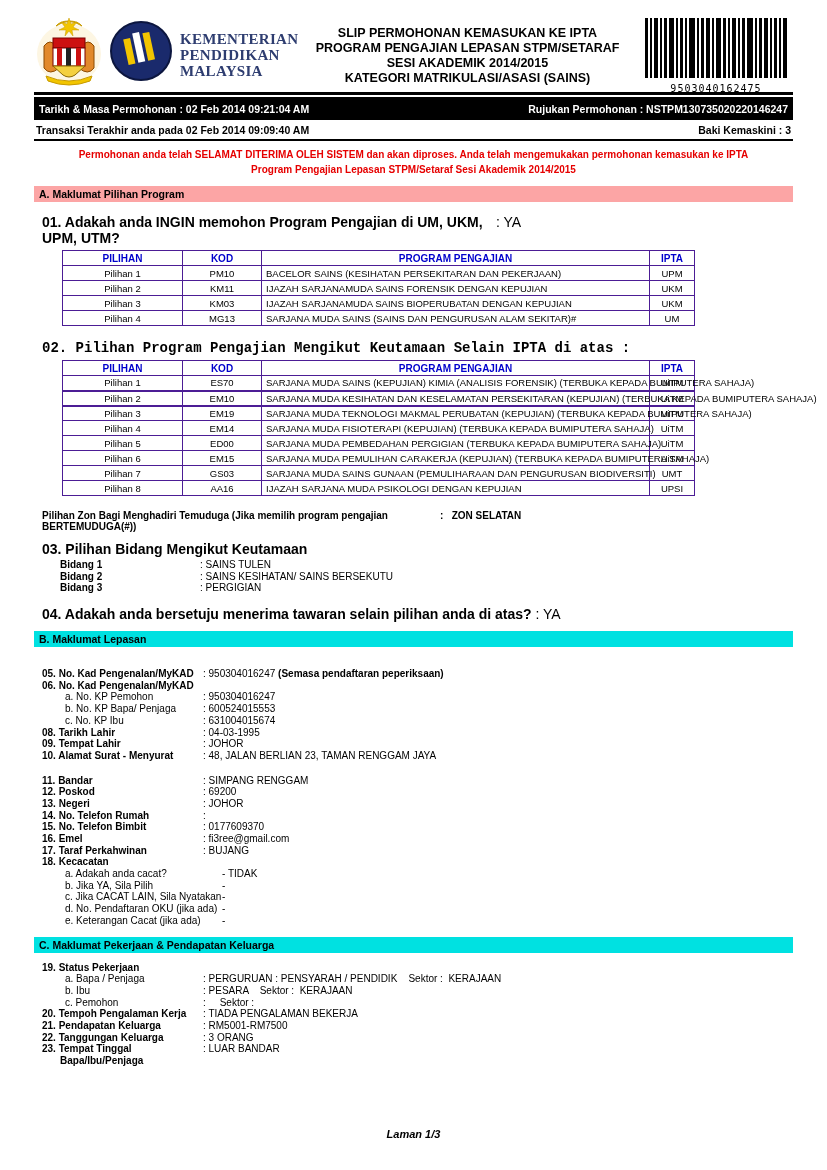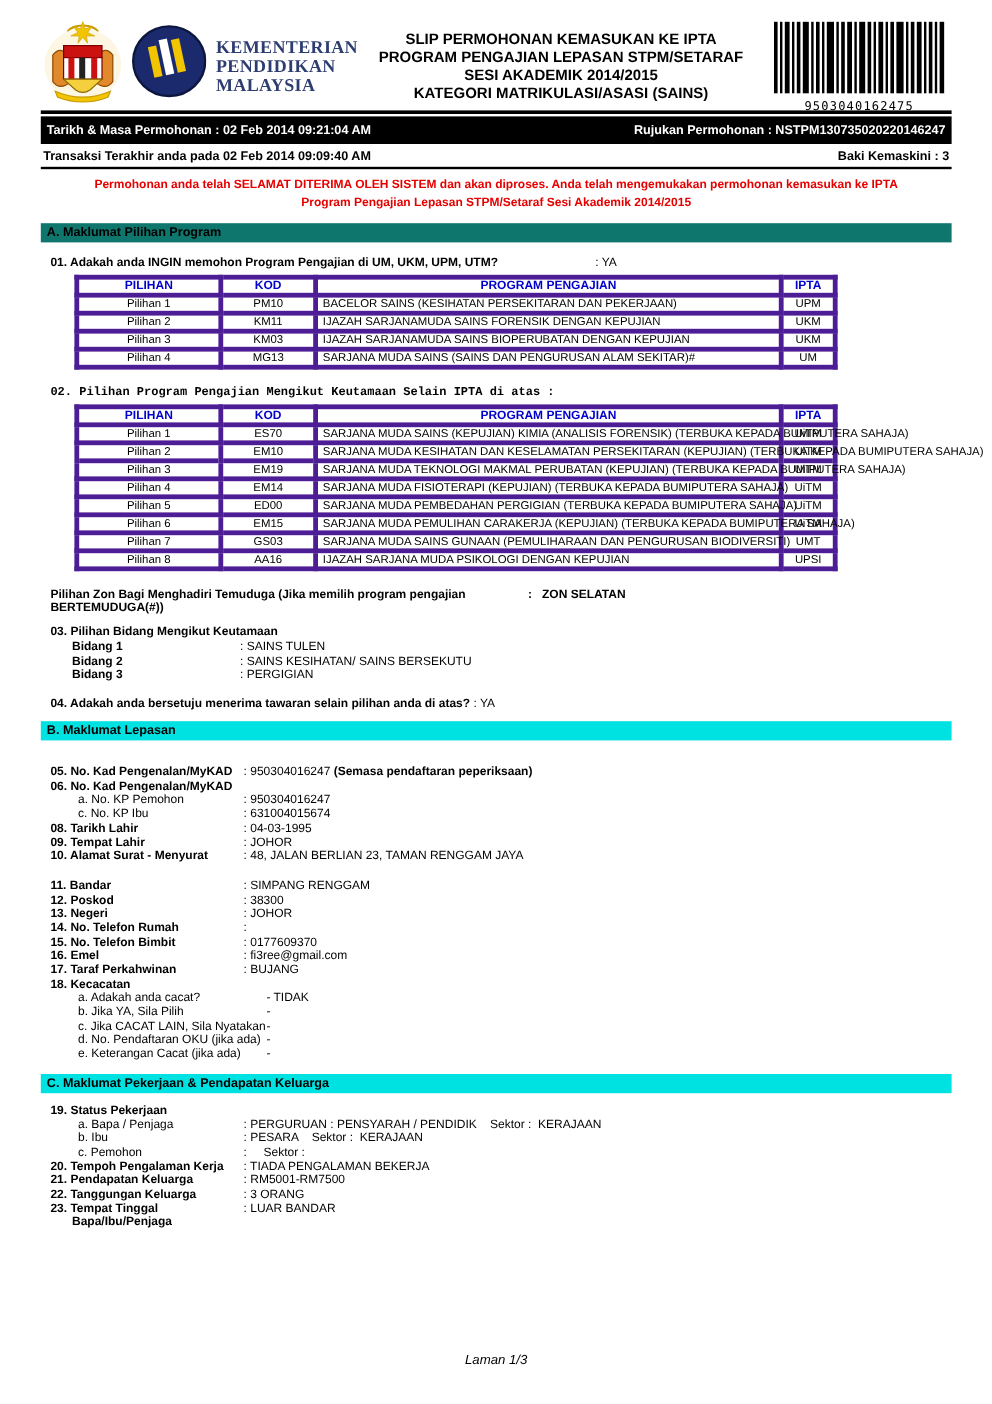--- a/index.html
+++ b/index.html
@@ -38,29 +38,29 @@
 
   .alert { text-align:center; font-weight:bold; font-size:10px; line-height:15px;
     margin-top:6px; }
 
   
   .secbar { margin:0 34px; height:16px; line-height:16px; font-weight:bold;
     font-size:10.5px; padding-left:5px; }
 
   .inner { margin:0 36px; }
 
-  .qrow { display:flex; font-size:10px; margin-left:6px; }
+  .qrow { display:flex; font-size:14px; margin-left:6px; }
   .qlabel { font-weight:bold; flex:none; }
   .q01 .qlabel { width:454px; }
   .qanswer { font-weight:normal; white-space:pre; }
 
   
   table.ptable { border-collapse:collapse; table-layout:fixed; width:632px;
     margin-left:26px; font-size:9.5px; }
-  table.ptable td, table.ptable th { border:4px solid #4c1d95; height:15px;
+  table.ptable td, table.ptable th { border:1px solid #4c1d95; height:15px;
     padding:0 4px; overflow:visible; }
   table.ptable th { color:#0000cd; font-size:10px; font-weight:bold; text-align:center; }
   td.c { text-align:center; }
   td.prog { text-align:left; white-space:nowrap; }
   tr.thick td { border-top-width:2px; border-bottom-width:2px; }
   col.w1{width:120px} col.w2{width:79px} col.w3{width:388px} col.w4{width:45px}
 
   .zonrow { display:flex; font-size:10px; font-weight:bold; margin-left:6px; }
   .zonrow .zlabel { width:398px; flex:none; }
   .zonrow .zanswer { white-space:pre; }
@@ -74,21 +74,21 @@
   .frow { display:flex; height:11.7px; line-height:11.7px; }
   .flabel { font-weight:bold; padding-left:6px; width:167px; flex:none; }
   .flabel.sub { font-weight:normal; padding-left:29px; }
   .flabel.dash { width:186px; }
   .flabel.cont { font-weight:bold; padding-left:24px; }
   .fvalue { white-space:pre; }
   .fnote { font-weight:bold; white-space:pre; }
   .spacer13 { height:13px; }
 
   .footer { position:absolute; left:0; right:0; bottom:30px; text-align:center;
-    font-style:italic; font-size:11px; }
+    font-style:italic; font-size:11px;font-weight:bold; }
 </style>
 </head>
 <body>
 
 <div class="page">
 
   <div class="hdr">
     <div class="logos">
       <span>
         <svg width="66" height="70" viewBox="0 0 66 70">
@@ -181,21 +181,21 @@
       <span>Baki Kemaskini : 3</span>
     </div>
     <div class="rule2"></div>
   </div>
 
   <div class="alert" style="color:#e60000;">
     <div>Permohonan anda telah SELAMAT DITERIMA OLEH SISTEM dan akan diproses. Anda telah mengemukakan permohonan kemasukan ke IPTA</div>
     <div>Program Pengajian Lepasan STPM/Setaraf Sesi Akademik 2014/2015</div>
   </div>
 
-  <div class="secbar" style="margin-top:9px; background:#0f766e;">A. Maklumat Pilihan Program</div>
+  <div class="secbar" style="margin-top:9px; background:#fca5a5;">A. Maklumat Pilihan Program</div>
 
   <div class="inner">
     <div class="qrow q01" style="margin-top:12px;">
       <span class="qlabel">01. Adakah anda INGIN memohon Program Pengajian di UM, UKM, UPM, UTM?</span>
       <span class="qanswer">: YA</span>
     </div>
 
     <table class="ptable" style="margin-top:4px;">
       <colgroup>
           <col class="w1">
@@ -345,20 +345,24 @@
     </div>
     <div class="frow">
       <span class="flabel">06. No. Kad Pengenalan/MyKAD</span>
       <span class="fvalue"></span>
     </div>
     <div class="frow">
       <span class="flabel sub">a. No. KP Pemohon</span>
       <span class="fvalue">: 950304016247</span>
     </div>
     <div class="frow">
+      <span class="flabel sub">b. No. KP Bapa/ Penjaga</span>
+      <span class="fvalue">: 600524015553</span>
+    </div>
+    <div class="frow">
       <span class="flabel sub">c. No. KP Ibu</span>
       <span class="fvalue">: 631004015674</span>
     </div>
     <div class="frow">
       <span class="flabel">08. Tarikh Lahir</span>
       <span class="fvalue">: 04-03-1995</span>
     </div>
     <div class="frow">
       <span class="flabel">09. Tempat Lahir</span>
       <span class="fvalue">: JOHOR</span>
@@ -367,21 +371,21 @@
       <span class="flabel">10. Alamat Surat - Menyurat</span>
       <span class="fvalue">: 48, JALAN BERLIAN 23, TAMAN RENGGAM JAYA</span>
     </div>
     <div class="spacer13"></div>
     <div class="frow">
       <span class="flabel">11. Bandar</span>
       <span class="fvalue">: SIMPANG RENGGAM</span>
     </div>
     <div class="frow">
       <span class="flabel">12. Poskod</span>
-      <span class="fvalue">: 38300</span>
+      <span class="fvalue">: 69200</span>
     </div>
     <div class="frow">
       <span class="flabel">13. Negeri</span>
       <span class="fvalue">: JOHOR</span>
     </div>
     <div class="frow">
       <span class="flabel">14. No. Telefon Rumah</span>
       <span class="fvalue">:</span>
     </div>
     <div class="frow">

